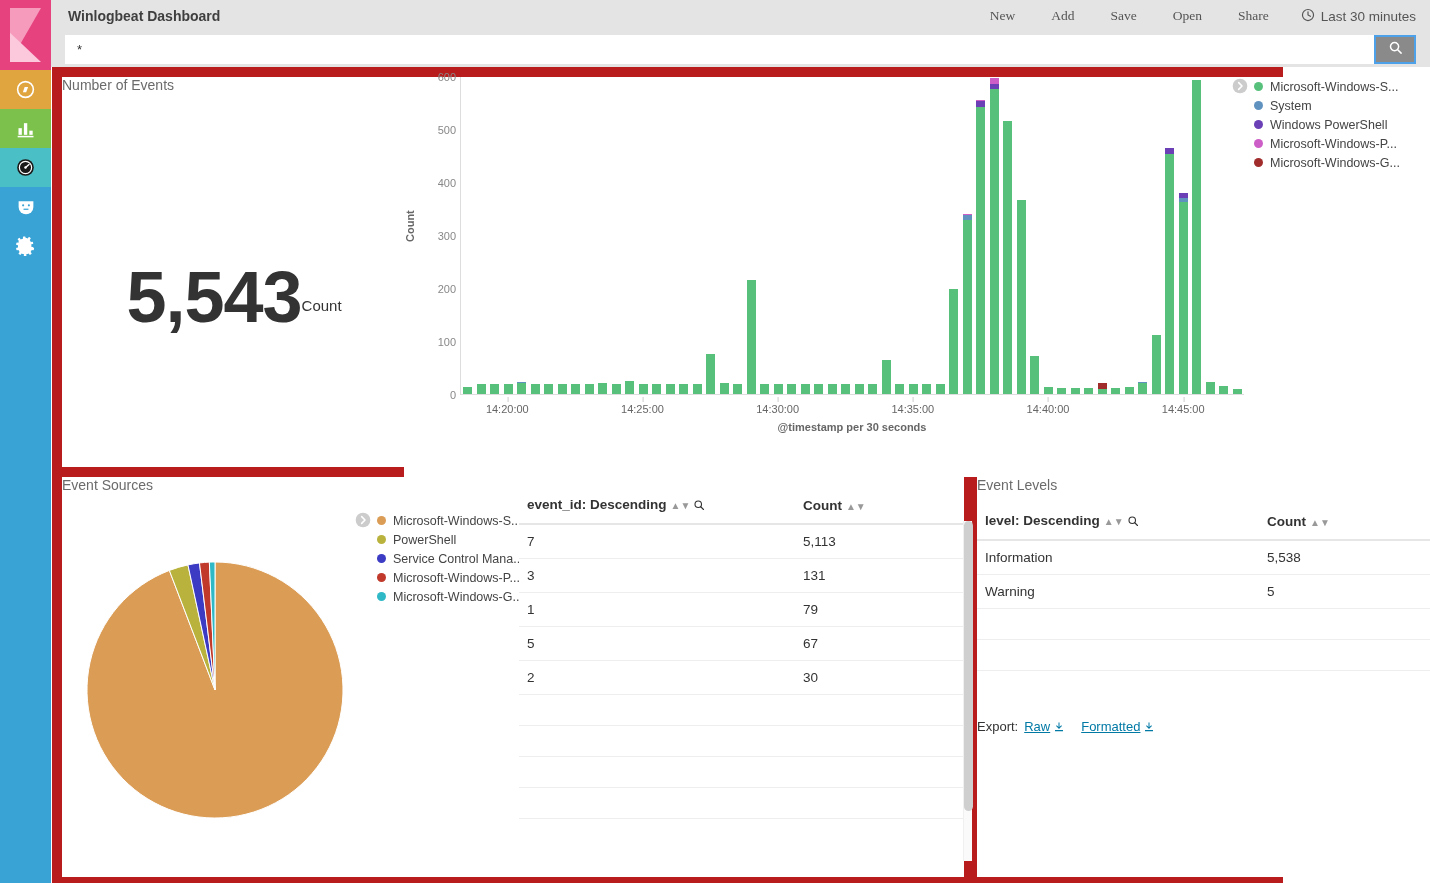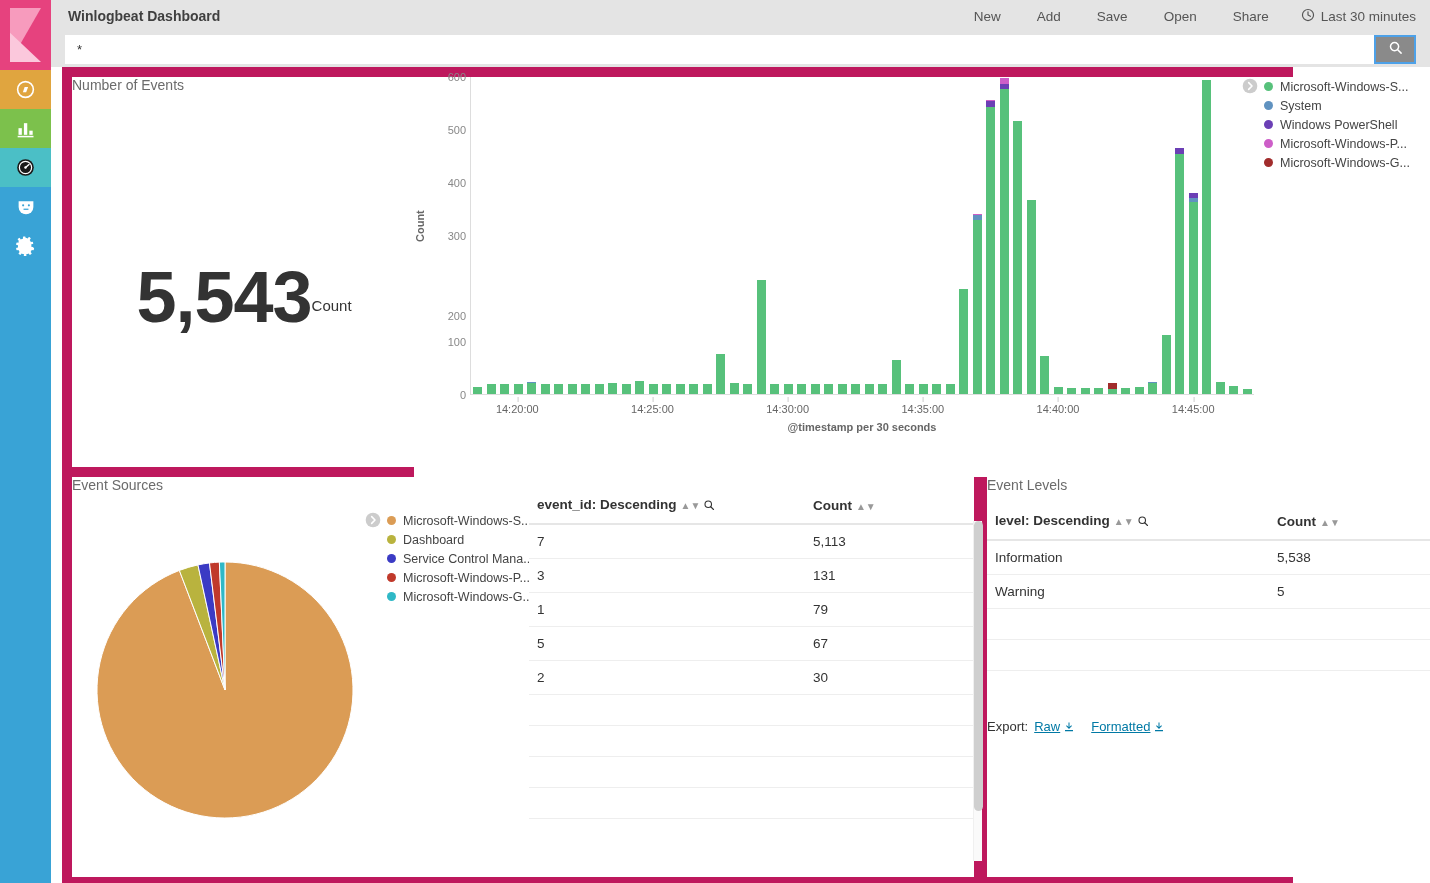--- a/index.html
+++ b/index.html
@@ -36,42 +36,42 @@
     position:absolute; left:51px; top:0; width:1379px; height:32px;
     background:#e4e4e4; display:flex; align-items:center;
   }
   #dash-title {
     margin-left:17px; font-size:14px; font-weight:bold; color:#3f3f3f;
   }
   #header-nav {
     margin-left:auto; display:flex; align-items:center; gap:0px;
     padding-right:14px; font-size:13.5px; color:#555;
   }
-  #header-nav .nav-link { padding:0 18px; cursor:pointer; white-space:nowrap; }
+  #header-nav .nav-link { padding:0 18px; cursor:pointer; white-space:nowrap;font-family:Liberation Serif, serif; }
   #header-nav .nav-time {
     display:flex; align-items:center; gap:6px; padding-left:14px; cursor:pointer;
   }
 
   
   #querybar {
     position:absolute; left:51px; top:32px; width:1379px; height:35px;
     background:#e4e4e4; display:flex; align-items:center; padding:0 14px;
   }
   #query-input {
     flex:1; height:29px; border:none; background:#fff; outline:none;
     padding:0 12px; font-size:13px; font-family:"Liberation Sans", sans-serif;
     color:#333;
   }
   #search-btn {
     width:42px; height:29px; background:#8a8a8a; border:2px solid #4da1e8;
     display:flex; align-items:center; justify-content:center; cursor:pointer;
   }
 
   
-  #surface { position:absolute; left:62px; top:67px; width:1231px; height:816px; background:#be185d; }
+  #surface { position:absolute; left:52px; top:67px; width:1231px; height:816px; background:#b91c1c; }
 
   .panel { position:absolute; background:#fff; }
   .panel-title {
     font-size:14px; color:#6b6b6b; font-weight:normal; white-space:nowrap;
   }
 
   
   #p-metric { left:10px; top:10px; width:344px; height:390px; }
   #metric-body {
     height:330px; display:flex; flex-direction:row;
@@ -258,21 +258,21 @@
       <div id="metric-label">Count</div>
     </div>
   </div>
 
   <div class="panel" id="p-hist">
     <div id="hist-area">
       <div class="y-axis-title">Count</div>
       <div id="ytick-col">
           <div class="ytick" style="top: 318px;">0</div>
           <div class="ytick" style="top: 265px;">100</div>
-          <div class="ytick" style="top: 212px; margin-top: 27px;">200</div>
+          <div class="ytick" style="top: 212px;">200</div>
           <div class="ytick" style="top: 159px; text-align: right;">300</div>
           <div class="ytick" style="top: 106px;">400</div>
           <div class="ytick" style="top: 53px;">500</div>
           <div class="ytick" style="top: 0px;">600</div>
         </div>
       <div id="plot">
         <div id="bars">
             <div class="bar-slot">
               <div class="bar-stack">
                 <div class="seg" style="background: rgb(87, 193, 123); height: 7.42px;"></div>
@@ -633,21 +633,21 @@
             <circle cx="12" cy="12" r="11" fill="#ccc"></circle>
             <path d="M10 7l5 5-5 5" fill="none" stroke="#fff" stroke-width="2.4" stroke-linecap="round" stroke-linejoin="round"></path>
           </svg>
         </span>
       <div class="legend-item">
             <span class="legend-dot" style="background:#db9c55"></span>
             <span class="legend-label">Microsoft-Windows-S...</span>
           </div>
           <div class="legend-item">
             <span class="legend-dot" style="background:#b9b33e"></span>
-            <span class="legend-label">Dashboard</span>
+            <span class="legend-label">PowerShell</span>
           </div>
           <div class="legend-item">
             <span class="legend-dot" style="background:#3b3bc4"></span>
             <span class="legend-label">Service Control Mana...</span>
           </div>
           <div class="legend-item">
             <span class="legend-dot" style="background:#c0392b"></span>
             <span class="legend-label">Microsoft-Windows-P...</span>
           </div>
           <div class="legend-item">

